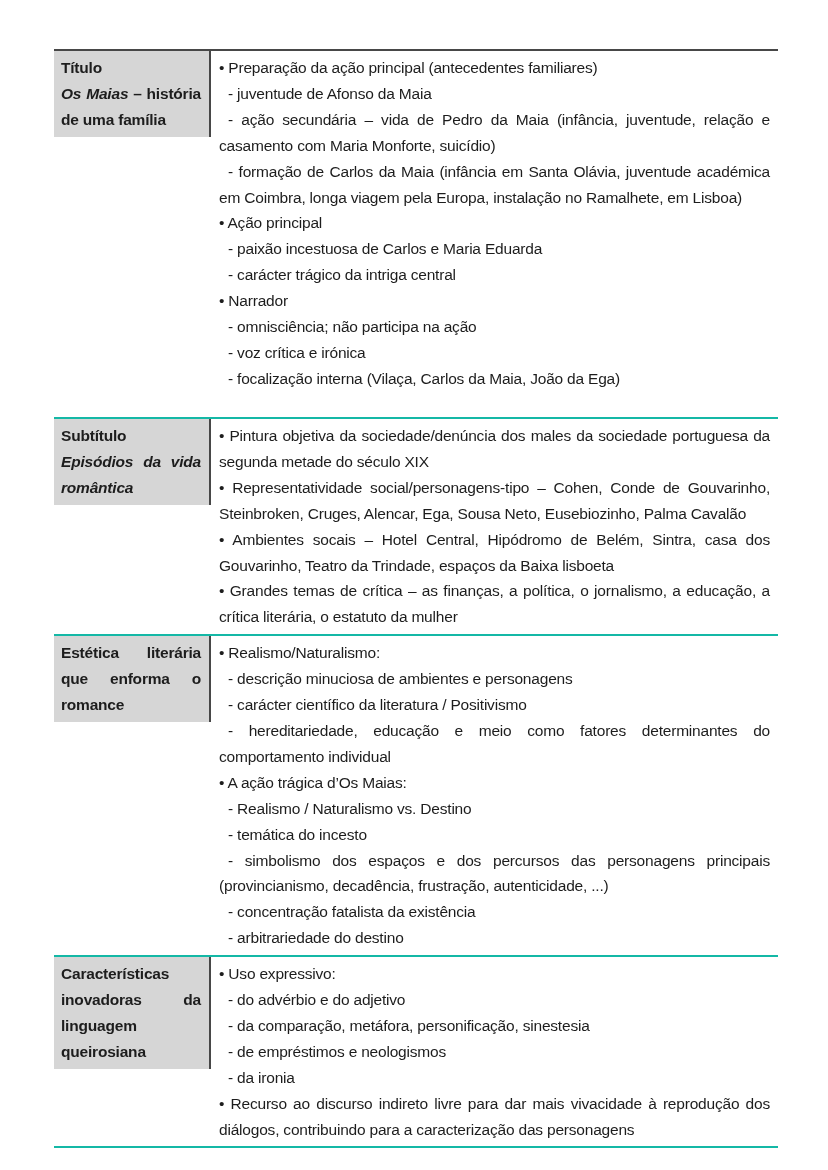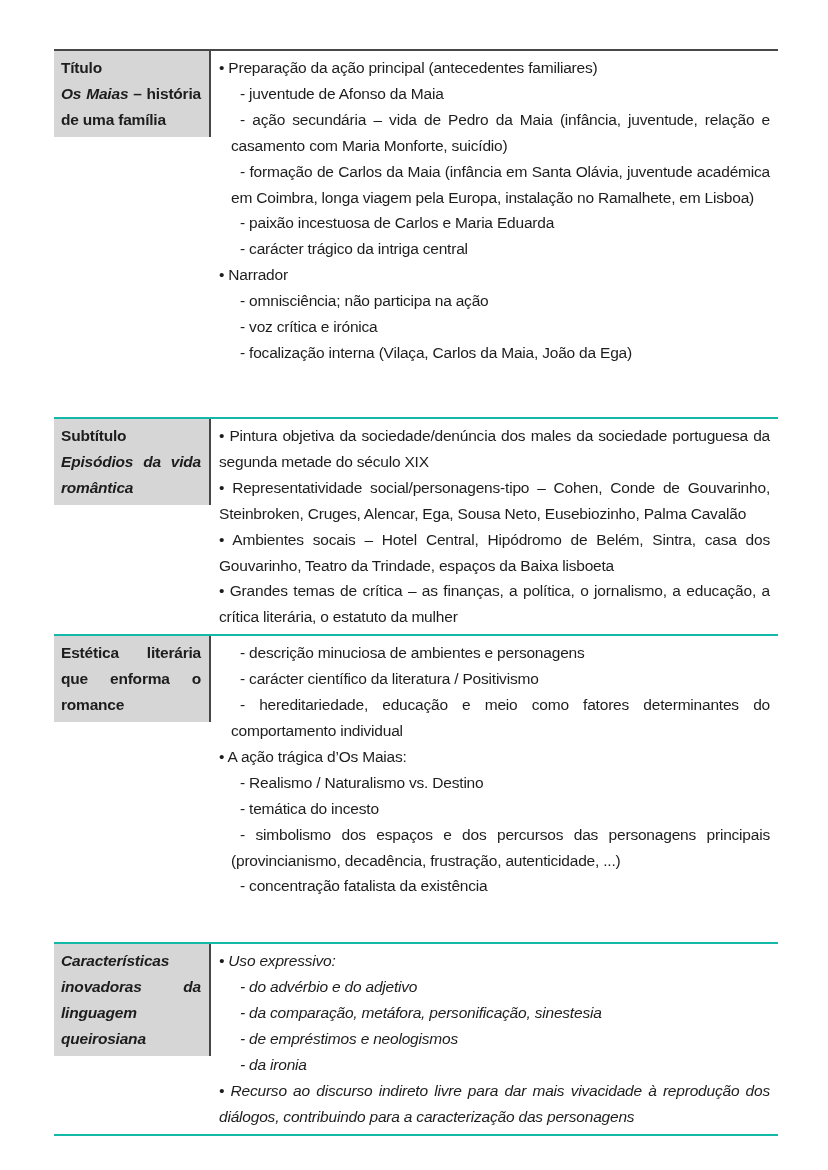--- a/index.html
+++ b/index.html
@@ -44,68 +44,70 @@
   }
   .content-cell {
     flex: 1;
     padding: 4px 8px 4px 8px;
   }
   .content-cell p {
     margin: 0;
   }
   p.dash {
     text-indent: 9px;
-    margin-left: 12px;
   }
   .italic {
     font-style: italic;
   }
 </style>
 </head>
 <body>
 
 <div class="summary-table">
     <div class="trow" style="min-height: 366px;">
       <div class="cell header-cell"><span class="">Título</span><br><span class="italic">Os Maias</span><span class=""> – história de uma família</span></div>
       <div class="cell content-cell">
         <p class="bullet"><span>•</span><span> Preparação da ação principal (antecedentes familiares)</span></p>
         <p class="dash"><span>-</span><span> juventude de Afonso da Maia</span></p>
         <p class="dash"><span>-</span><span> ação secundária – vida de Pedro da Maia (infância, juventude, relação e casamento com Maria Monforte, suicídio)</span></p>
         <p class="dash"><span>-</span><span> formação de Carlos da Maia (infância em Santa Olávia, juventude académica em Coimbra, longa viagem pela Europa, instalação no Ramalhete, em Lisboa)</span></p>
+        <p class="bullet"><span>•</span><span> Ação principal</span></p>
         <p class="dash"><span>-</span><span> paixão incestuosa de Carlos e Maria Eduarda</span></p>
         <p class="dash"><span>-</span><span> carácter trágico da intriga central</span></p>
         <p class="bullet"><span>•</span><span> Narrador</span></p>
         <p class="dash"><span>-</span><span> omnisciência; não participa na ação</span></p>
         <p class="dash"><span>-</span><span> voz crítica e irónica</span></p>
         <p class="dash"><span>-</span><span> focalização interna (Vilaça, Carlos da Maia, João da Ega)</span></p>
       </div>
     </div>
     <div class="trow" style="min-height: 202px;">
       <div class="cell header-cell"><span class="">Subtítulo</span><br><span class="italic">Episódios da vida romântica</span></div>
       <div class="cell content-cell">
         <p class="bullet"><span>•</span><span> Pintura objetiva da sociedade/denúncia dos males da sociedade portuguesa da segunda metade do século XIX</span></p>
         <p class="bullet"><span>•</span><span> Representatividade social/personagens-tipo – Cohen, Conde de Gouvarinho, Steinbroken, Cruges, Alencar, Ega, Sousa Neto, Eusebiozinho, Palma Cavalão</span></p>
         <p class="bullet"><span>•</span><span> Ambientes socais – Hotel Central, Hipódromo de Belém, Sintra, casa dos Gouvarinho, Teatro da Trindade, espaços da Baixa lisboeta</span></p>
         <p class="bullet"><span>•</span><span> Grandes temas de crítica – as finanças, a política, o jornalismo, a educação, a crítica literária, o estatuto da mulher</span></p>
       </div>
     </div>
     <div class="trow" style="min-height: 306px;">
       <div class="cell header-cell"><span class="">Estética literária que enforma o romance</span></div>
       <div class="cell content-cell">
+        <p class="bullet"><span>•</span><span> Realismo/Naturalismo:</span></p>
         <p class="dash"><span>-</span><span> descrição minuciosa de ambientes e personagens</span></p>
         <p class="dash"><span>-</span><span> carácter científico da literatura / Positivismo</span></p>
         <p class="dash"><span>-</span><span> hereditariedade, educação e meio como fatores determinantes do comportamento individual</span></p>
         <p class="bullet"><span>•</span><span> A ação trágica d’Os Maias:</span></p>
         <p class="dash"><span>-</span><span> Realismo / Naturalismo vs. Destino</span></p>
         <p class="dash"><span>-</span><span> temática do incesto</span></p>
         <p class="dash"><span>-</span><span> simbolismo dos espaços e dos percursos das personagens principais (provincianismo, decadência, frustração, autenticidade, ...)</span></p>
         <p class="dash"><span>-</span><span> concentração fatalista da existência</span></p>
+        <p class="dash"><span>-</span><span> arbitrariedade do destino</span></p>
       </div>
     </div>
-    <div class="trow" style="min-height: 181px; font-style: italic;">
+    <div class="trow" style="min-height: 181px;">
       <div class="cell header-cell"><span class="">Características inovadoras da linguagem queirosiana</span></div>
       <div class="cell content-cell">
         <p class="bullet"><span>•</span><span> Uso expressivo:</span></p>
         <p class="dash"><span>-</span><span> do advérbio e do adjetivo</span></p>
         <p class="dash"><span>-</span><span> da comparação, metáfora, personificação, sinestesia</span></p>
         <p class="dash"><span>-</span><span> de empréstimos e neologismos</span></p>
         <p class="dash"><span>-</span><span> da ironia</span></p>
         <p class="bullet"><span>•</span><span> Recurso ao discurso indireto livre para dar mais vivacidade à reprodução dos diálogos, contribuindo para a caracterização das personagens</span></p>
       </div>
     </div>

